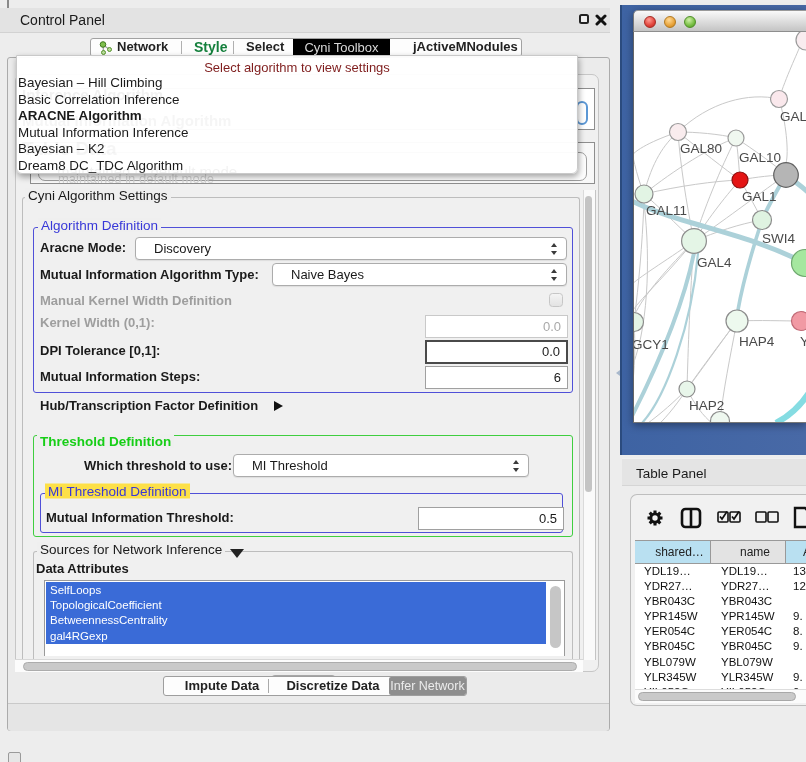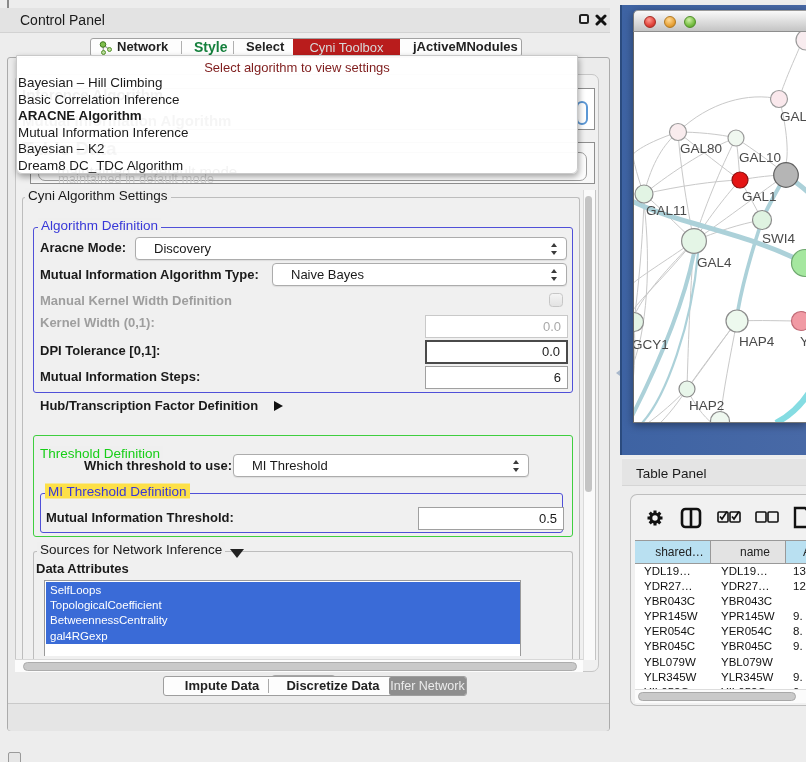--- a/index.html
+++ b/index.html
@@ -64,37 +64,37 @@
 <div class="lbl" style="left:40px; top:345px;">DPI Tolerance [0,1]:</div>
 <div class="field" style="left:425px; top:340px; width:143px; height:24px; border:2px solid #4A4A4A; line-height:20px;">0.0</div>
 
 <div class="lbl" style="left:40px; top:371px;">Mutual Information Steps:</div>
 <div class="field" style="left:425px; top:366px; width:143px; height:23px; line-height:21px;">6</div>
 
 <div class="lbl" style="left:40px; top:400px;">Hub/Transcription Factor Definition</div>
 <div class="abs" style="left:274px; top:401px; width:0; height:0; border-top:5.5px solid transparent; border-bottom:5.5px solid transparent; border-left:9px solid #111;"></div>
 
 <div class="grp" style="left:33px; top:435px; width:540px; height:102px; border-color:#3FCE3F;"></div>
-<div class="grpt" style="left:37px; top:448px; color:#17CE17;">Threshold Definition</div>
+<div class="grpt" style="left:37px; top:436px; color:#17CE17;font-weight:bold;">Threshold Definition</div>
 
 <div class="lbl" style="left:84px; top:460px;">Which threshold to use:</div>
 <div class="combo" style="left:233px; top:454px; width:296px;">MI Threshold<span class="spin"></span></div>
 
 <div class="grp" style="left:40px; top:493px; width:523px; height:40px; border-color:#5050D8;"></div>
 <div class="grpt" style="left:45px; top:486px; color:#3838D8; background:#fde047;">MI Threshold Definition</div>
 <div class="lbl" style="left:46px; top:512px;">Mutual Information Threshold:</div>
 <div class="field" style="left:418px; top:507px; width:146px; height:23px; line-height:21px;">0.5</div>
 
 <div class="grp" style="left:33px; top:551px; width:540px; height:112px; border-bottom:none;"></div>
 <div class="grpt" style="left:37px; top:544px; color:#1A1A1A;">Sources for Network Inference</div>
 <div class="abs" style="left:230px; top:549px; width:0; height:0; border-left:7px solid transparent; border-right:7px solid transparent; border-top:9px solid #222;"></div>
 
 <div class="lbl" style="left:36px; top:563px;">Data Attributes</div>
 
-<div class="abs" style="left:44px; top:580px; width:477px; height:76px; background:#fff; border:1px solid #9A9A9A; border-bottom:none; overflow:hidden;">
+<div class="abs" style="left:44px; top:580px; width:521px; height:76px; background:#fff; border:1px solid #9A9A9A; border-bottom:none; overflow:hidden;">
   <div class="abs" style="left:1px; top:1px; width:500px; height:61.6px; background:#3A6BD7;"></div>
   <div class="abs" style="left:5px; top:2.5px; color:#fff; font-size:11.5px;">SelfLoops</div>
   <div class="abs" style="left:5px; top:17.9px; color:#fff; font-size:11.5px;">TopologicalCoefficient</div>
   <div class="abs" style="left:5px; top:33.3px; color:#fff; font-size:11.5px;">BetweennessCentrality</div>
   <div class="abs" style="left:5px; top:48.7px; color:#fff; font-size:11.5px;">gal4RGexp</div>
   <div class="abs" style="left:505px; top:5px; width:11px; height:62px; background:#C6C6C6; border-radius:6px;"></div>
 </div>
 
 <div class="abs" style="left:15px; top:659px; width:568px; height:13px; background:#FCFCFC; border-top:1px solid #D8D8D8;"></div>
 <div class="abs" style="left:23px; top:661.5px; width:554px; height:9px; background:#C9C9C9; border:1px solid #ACACAC; border-radius:5px;"></div>
@@ -118,21 +118,21 @@
     <line x1="4" y1="4" x2="4.5" y2="11" stroke="#9C9C9C" stroke-width="1.2"></line>
     <circle cx="4" cy="3.5" r="2.8" fill="#7FBF4C" stroke="#3E7A1E" stroke-width="1"></circle>
     <circle cx="10.5" cy="8.5" r="2" fill="#B9DE9A" stroke="#57922C" stroke-width="1"></circle>
     <circle cx="4.5" cy="11.5" r="2" fill="#B9DE9A" stroke="#57922C" stroke-width="1"></circle>
   </svg>
   <div class="abs" style="left:26px; top:0; width:52px; font-size:13px; font-weight:bold; line-height:16px; color:#222;">Network</div>
   <div class="abs" style="left:90px; top:2px; width:1px; height:13px; background:#B0B0B0;"></div>
   <div class="abs" style="left:103px; top:0; font-size:14px; font-weight:bold; line-height:16px; color:#15803d;">Style</div>
   <div class="abs" style="left:142px; top:2px; width:1px; height:13px; background:#B0B0B0;"></div>
   <div class="abs" style="left:155px; top:0; font-size:13px; font-weight:bold; line-height:16px; color:#222;">Select</div>
-  <div class="abs" style="left:202px; top:0; width:107px; height:19px; background:#b91c1c; text-align:center; font-size:13px; line-height:18px; color:#D8D8D8;">Cyni Toolbox</div>
+  <div class="abs" style="left:202px; top:0; width:97px; height:19px; background:#000000; text-align:center; font-size:13px; line-height:18px; color:#D8D8D8;">Cyni Toolbox</div>
   <div class="abs" style="left:322px; top:0; font-size:13px; font-weight:bold; line-height:16px; color:#222;">jActiveMNodules</div>
 </div>
 
 <div class="abs" style="left:16px; top:55px; width:562px; height:119px; background:rgba(255,255,255,0.96); border:1px solid #C9C9C9; border-radius:0 0 6px 6px; box-shadow:1px 3px 6px rgba(0,0,0,0.35); z-index:10; overflow:hidden;">
   <div class="abs" style="left:5px; top:30px; font-size:15px; font-weight:bold; color:rgba(60,60,60,0.07); white-space:nowrap;">Inference Algorithm</div>
   <div class="abs" style="left:5px; top:56px; font-size:15px; font-weight:bold; color:rgba(60,60,60,0.05); white-space:nowrap;">Mutual Information Algorithm</div>
   <div class="abs" style="left:5px; top:82px; font-size:19px; font-weight:bold; color:rgba(60,60,60,0.05); white-space:nowrap;">Table Data</div>
   <div class="abs" style="left:40px; top:107px; font-size:15px; color:rgba(60,60,60,0.07); white-space:nowrap;">maintained in default mode</div>
   <div class="abs" style="left:0; top:4px; width:100%; text-align:center; font-size:13px; color:#7f1d1d;">Select algorithm to view settings</div>
   <div class="abs" style="left:1px; top:19px; font-size:13.4px;">Bayesian – Hill Climbing</div>

